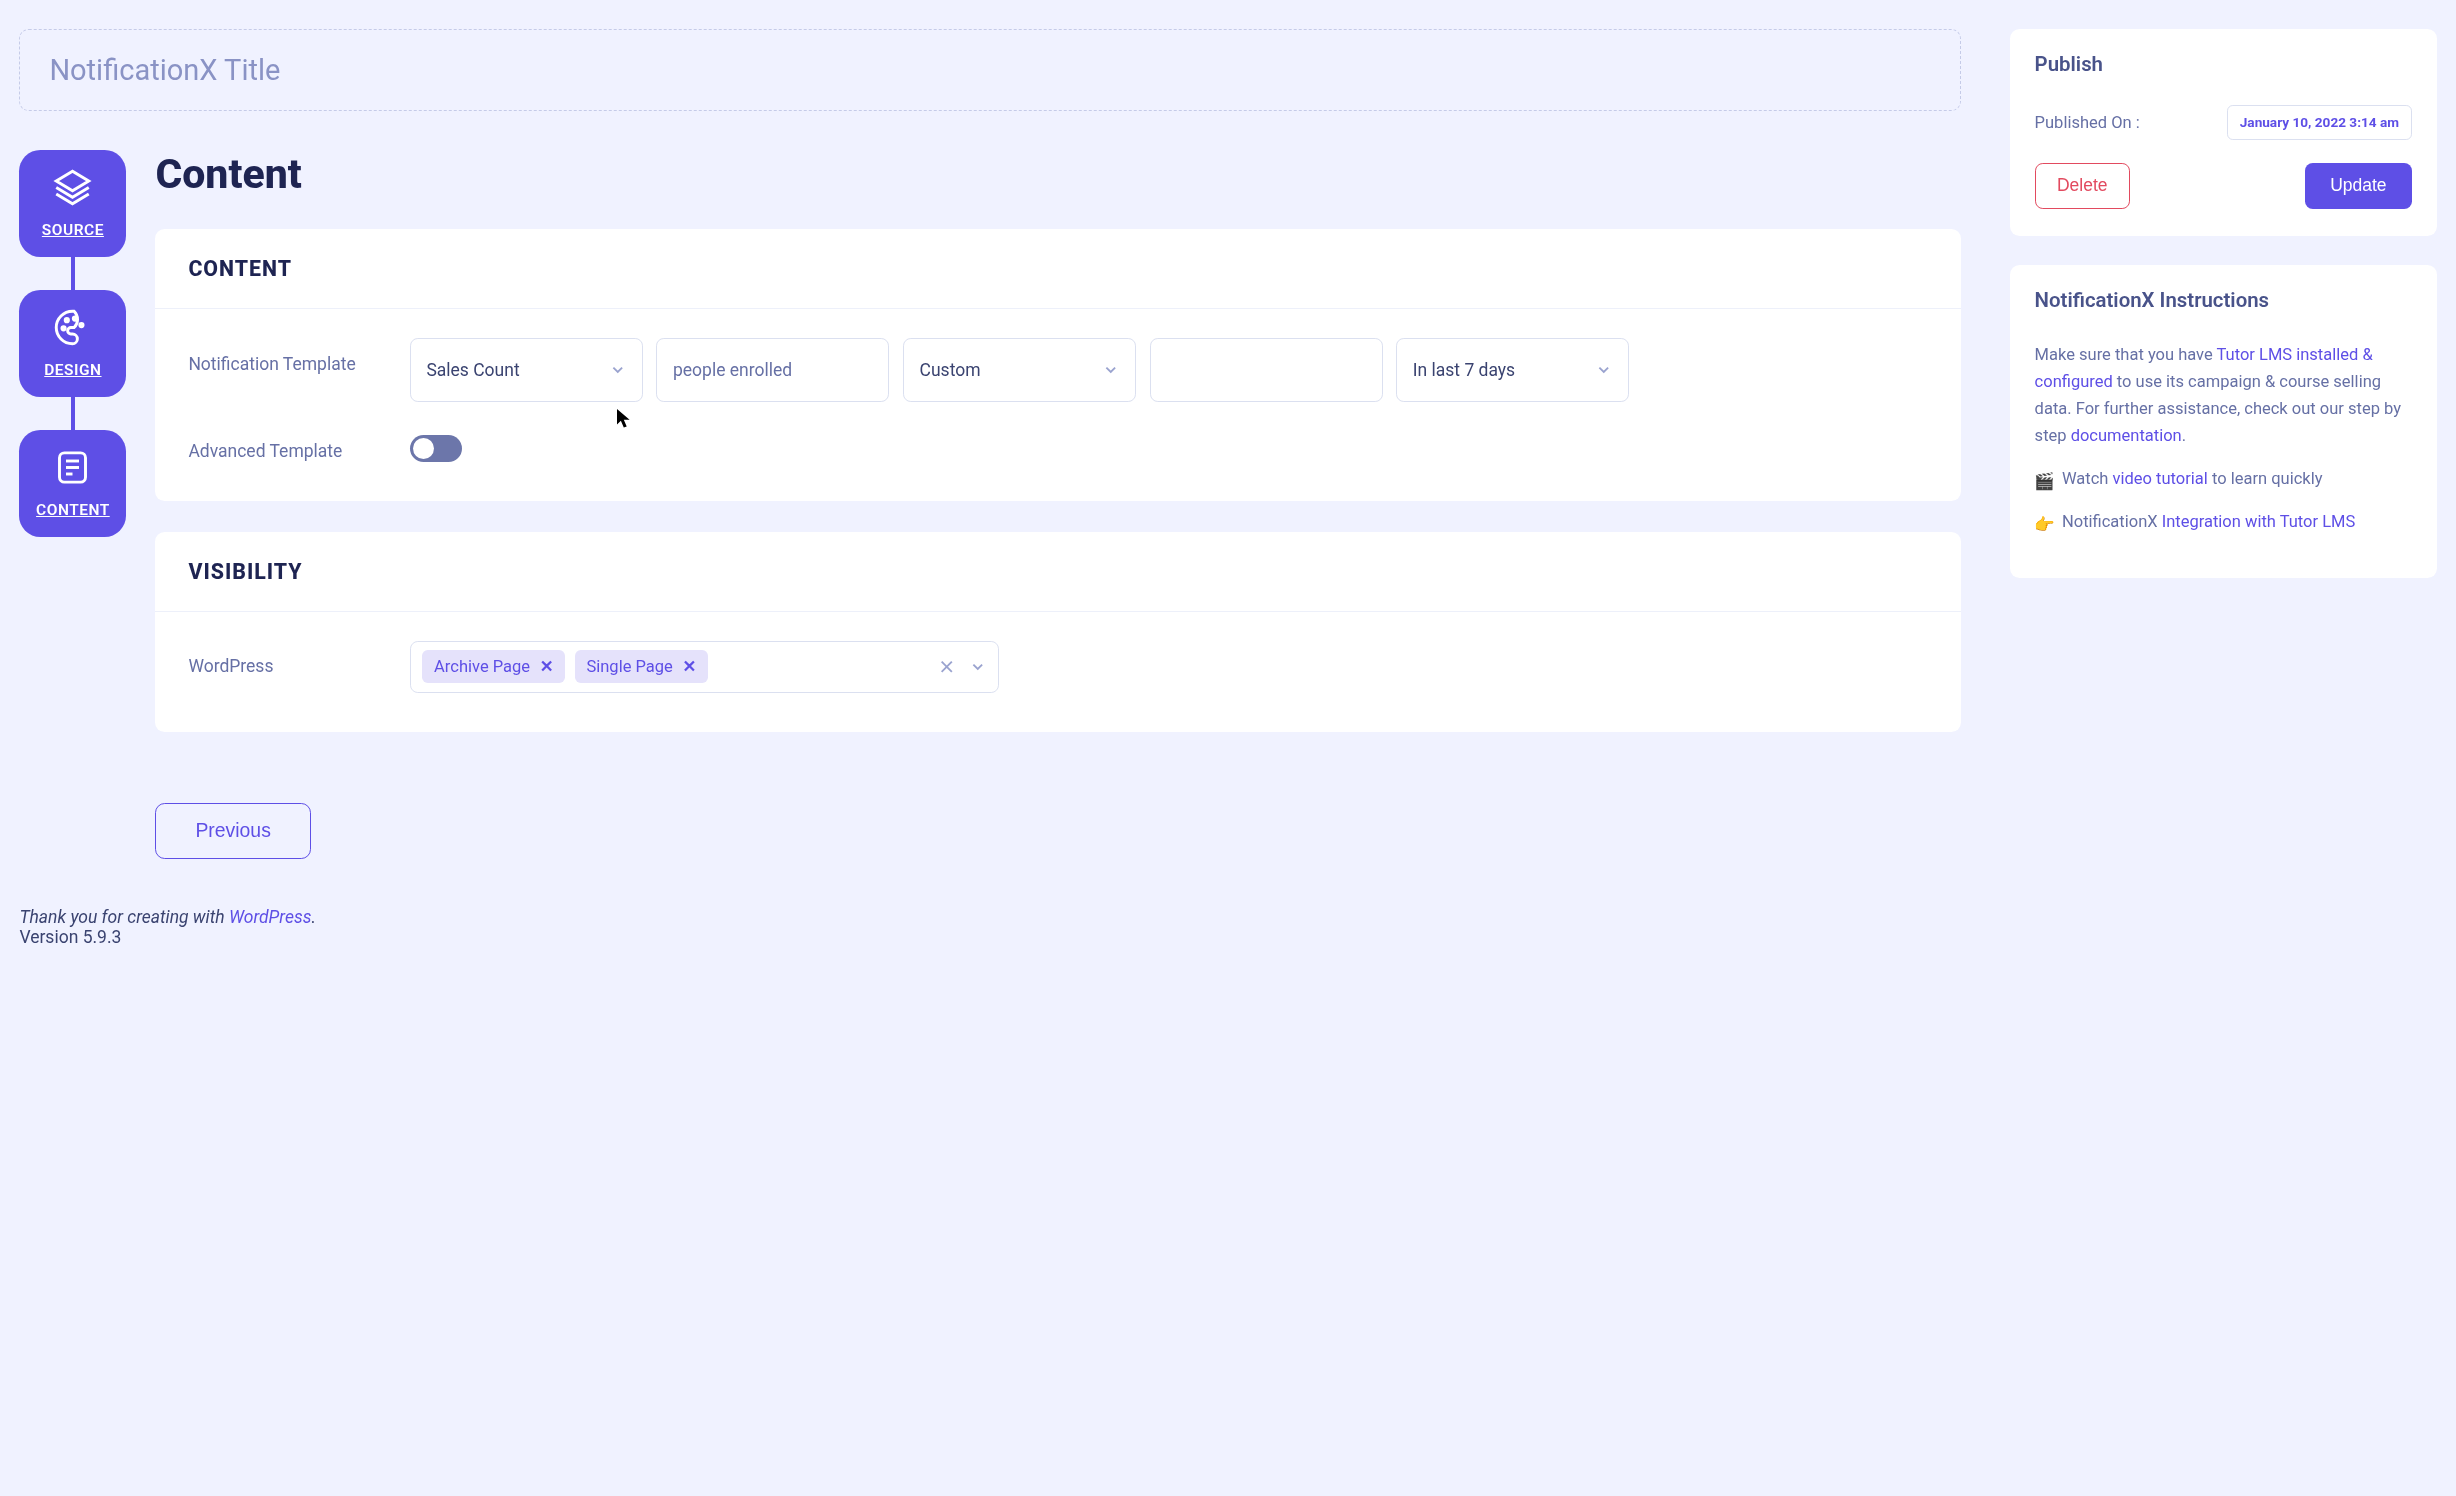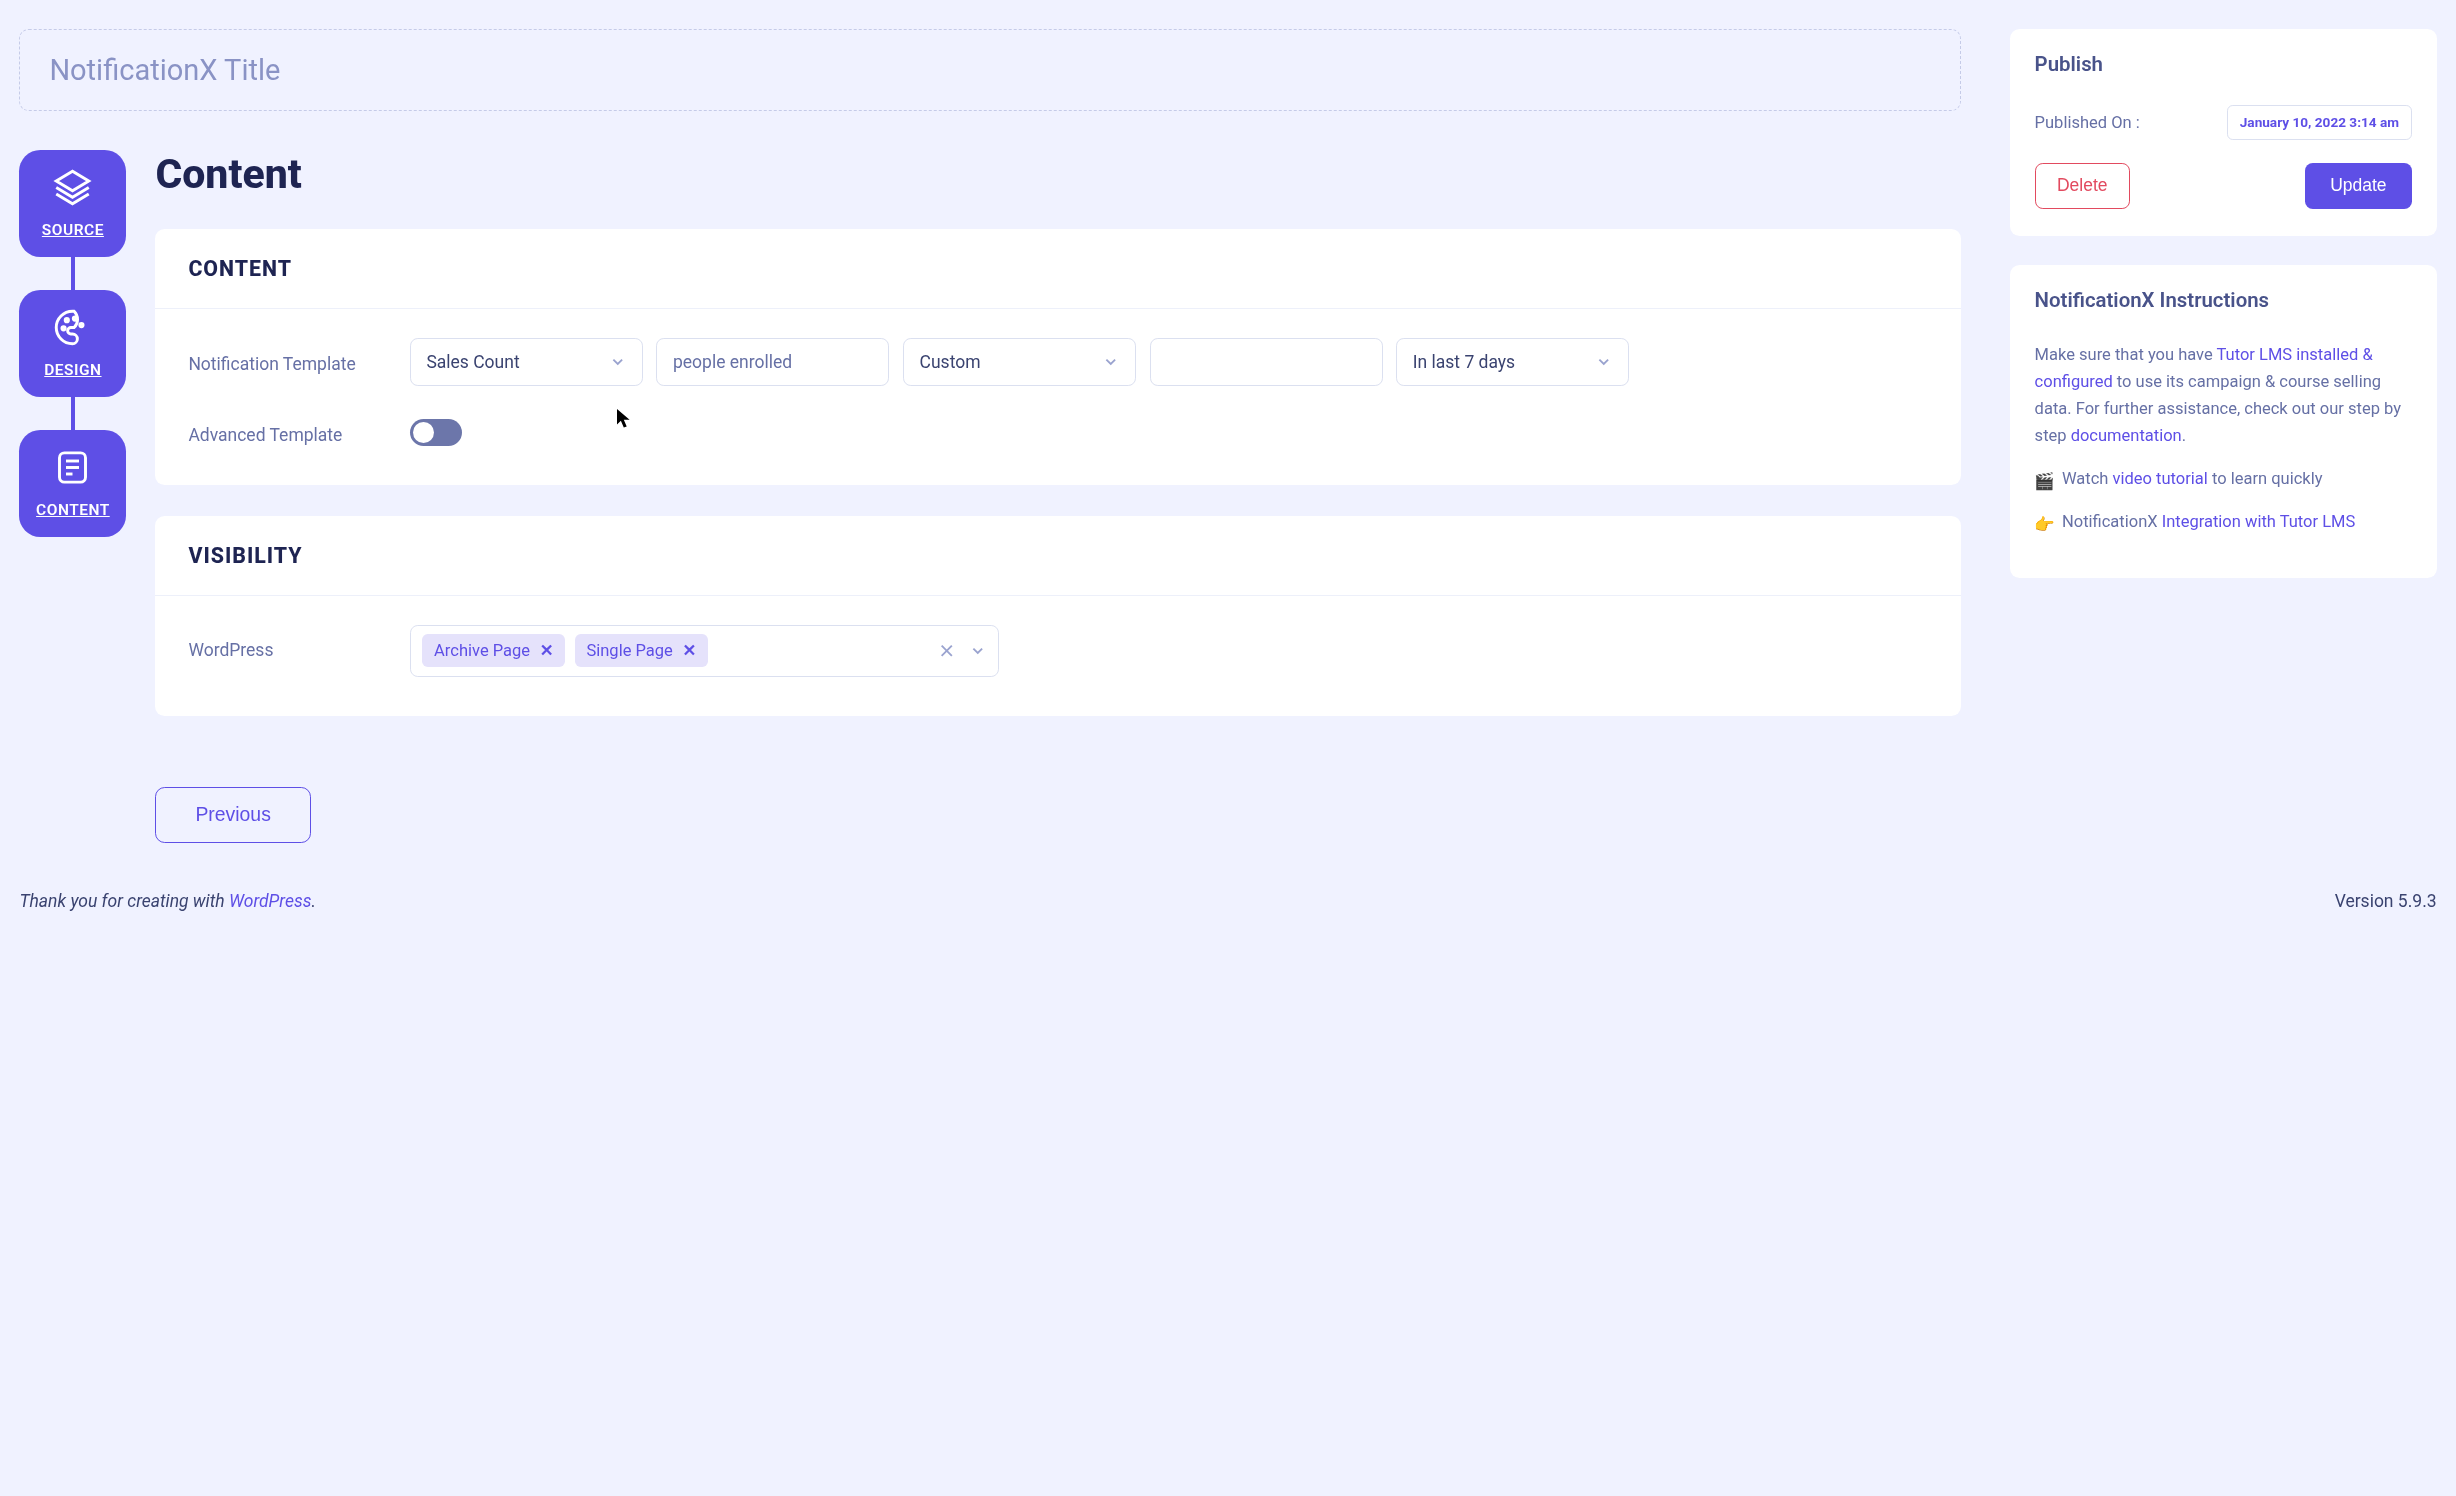--- a/index.html
+++ b/index.html
@@ -107,21 +107,21 @@
   font-size: 17.5px;
   color: #6670a5;
   padding-top: 15.5px;
 }
 .controls-grid {
   display: flex;
   flex-wrap: wrap;
   gap: 13.6px;
 }
 .select, .text-input {
-  height: 48px;
+  height: 64px;
   border: 1px solid #dbe0f0;
   border-radius: 7.8px;
   padding: 0 15.5px;
   font-size: 17.5px;
   color: #3a4370;
   background: #fff;
   display: flex;
   align-items: center;
   justify-content: space-between;
   gap: 11.6px;
@@ -249,20 +249,21 @@
   vertical-align: -2.9px;
   margin-right: 3.9px;
 }
 .footer {
   display: flex;
   justify-content: space-between;
   padding: 29px 0 0;
   font-size: 17.5px;
   color: #3a4370;
   margin-top: 19.4px;
+  flex-direction: column;
 }
 .footer-left { font-style: italic; }
 .footer a { color: #5e4fe6; text-decoration: none; font-style: italic; }
 .cursor-pointer {
   position: absolute;
   left: 617px; top: 409px;
   width: 13.6px; height: 19.4px;
   pointer-events: none;
 }
 </style>

